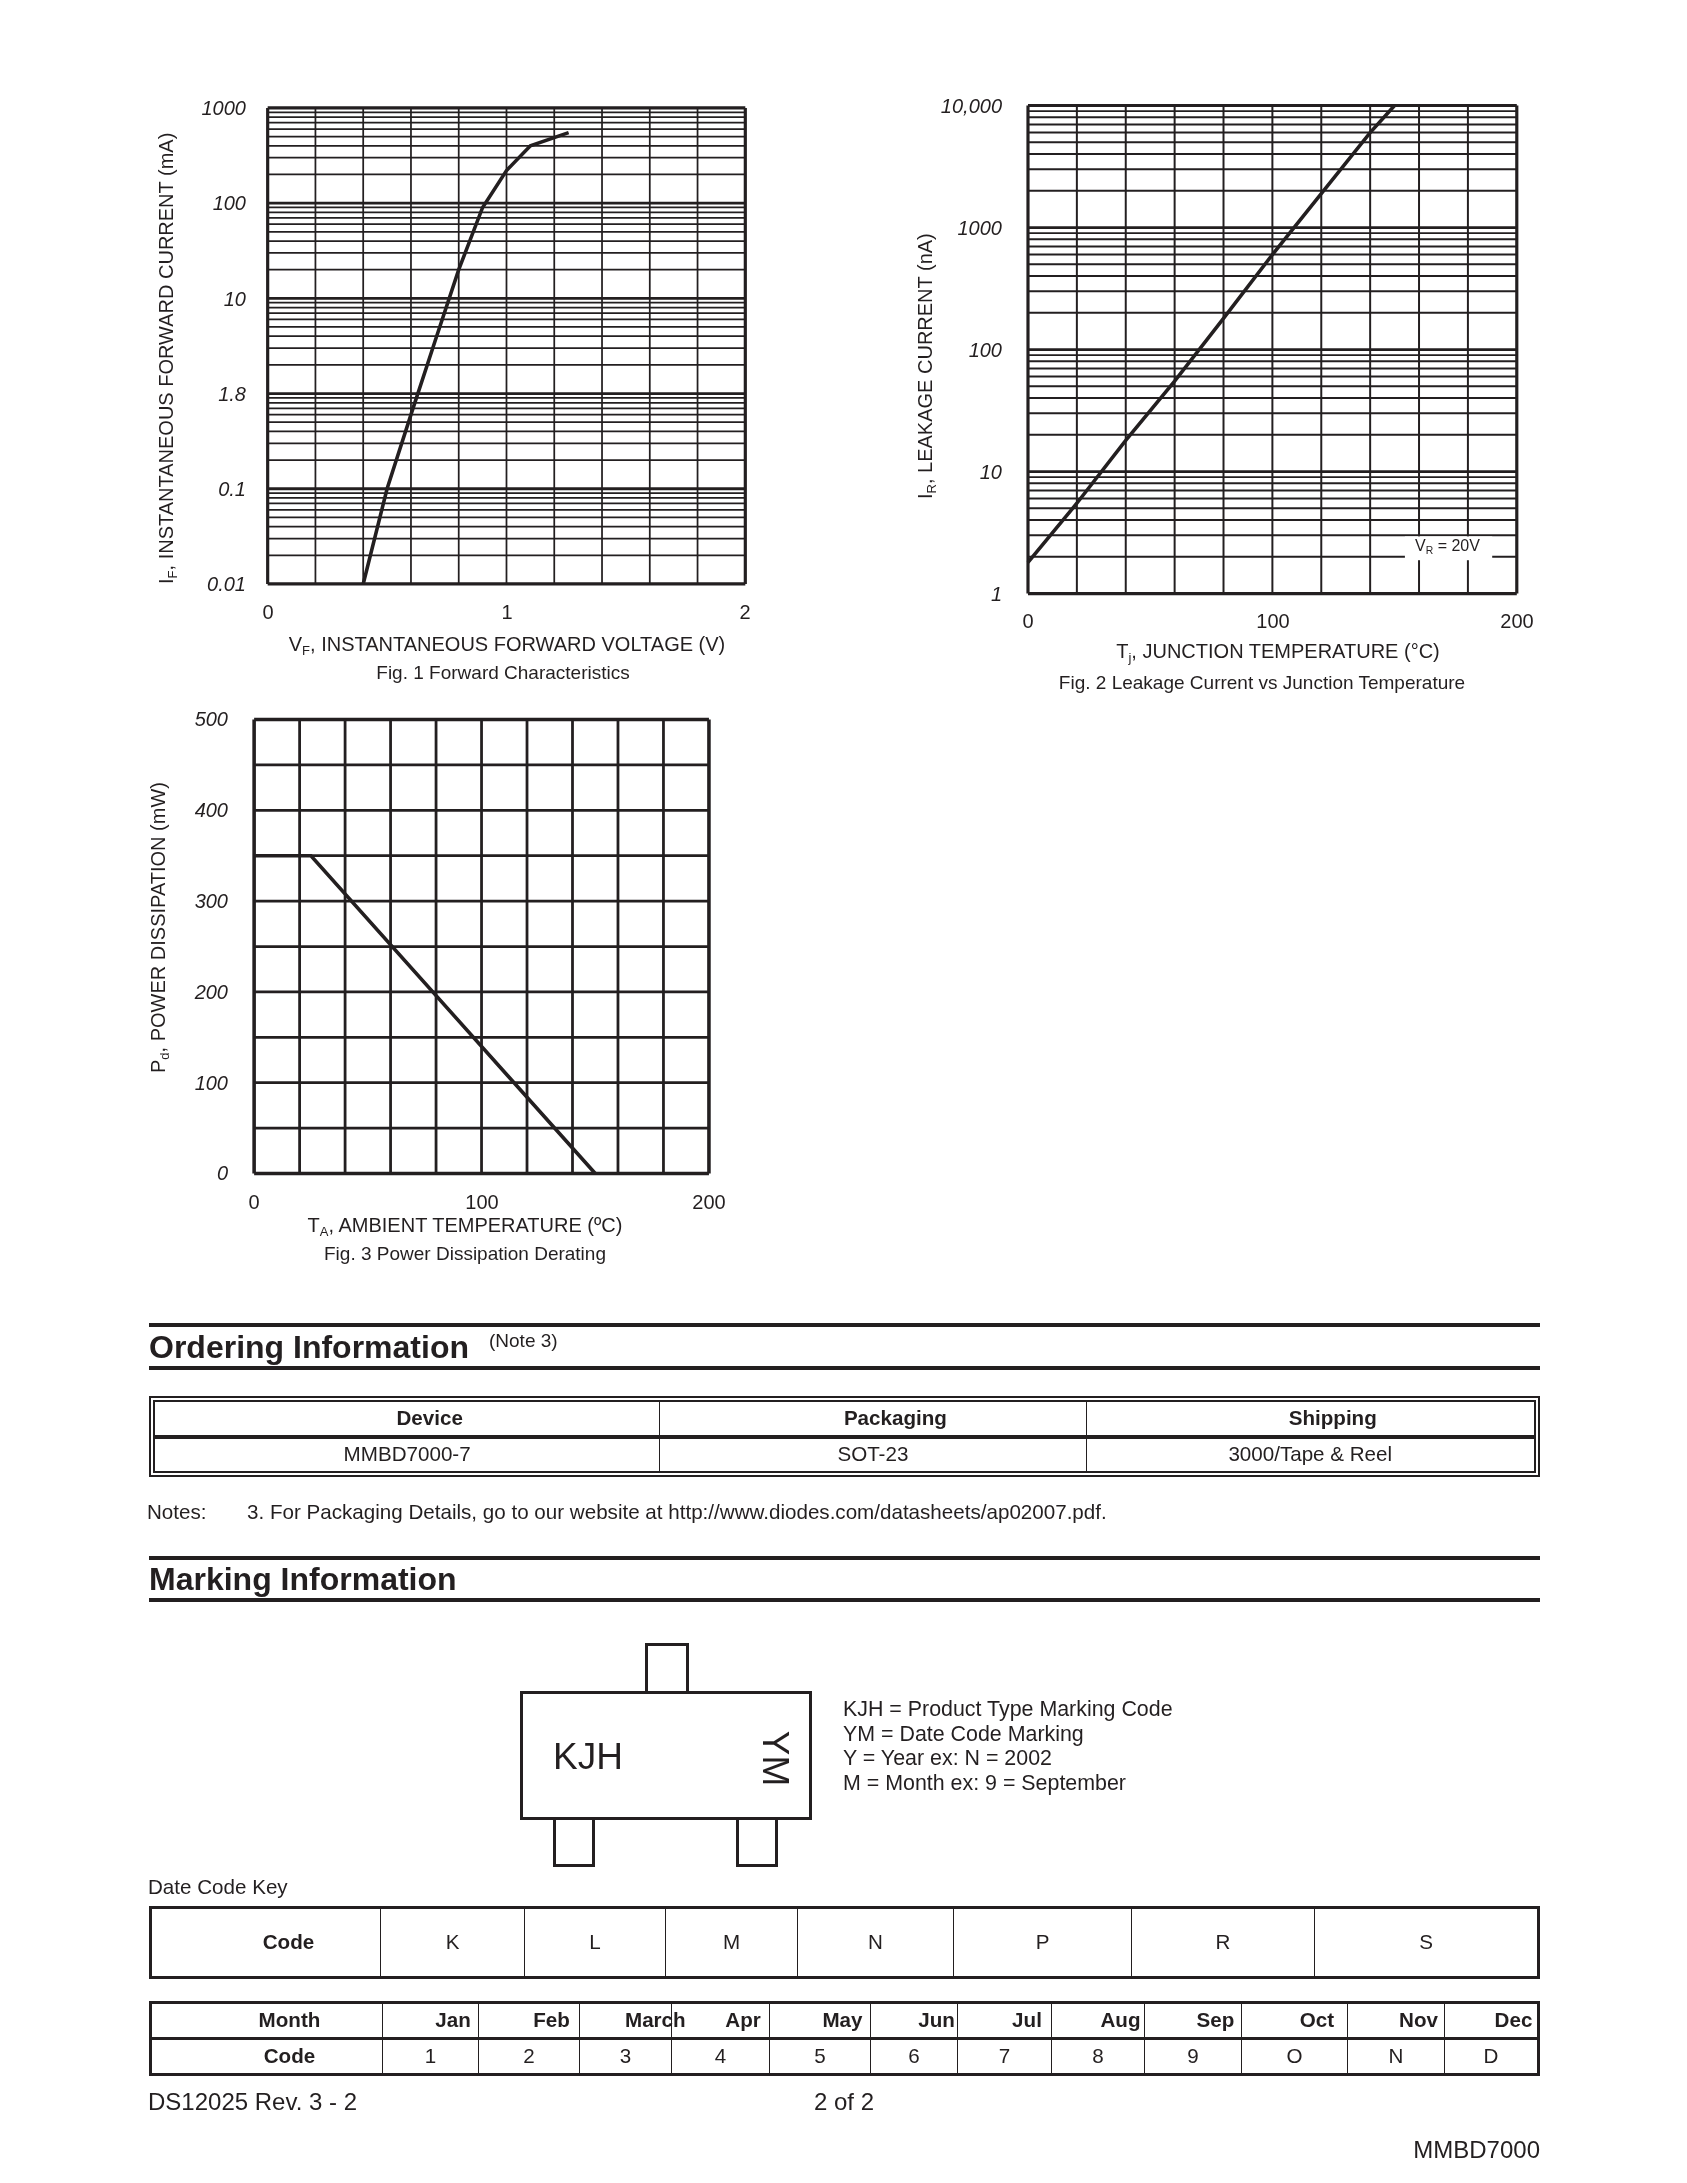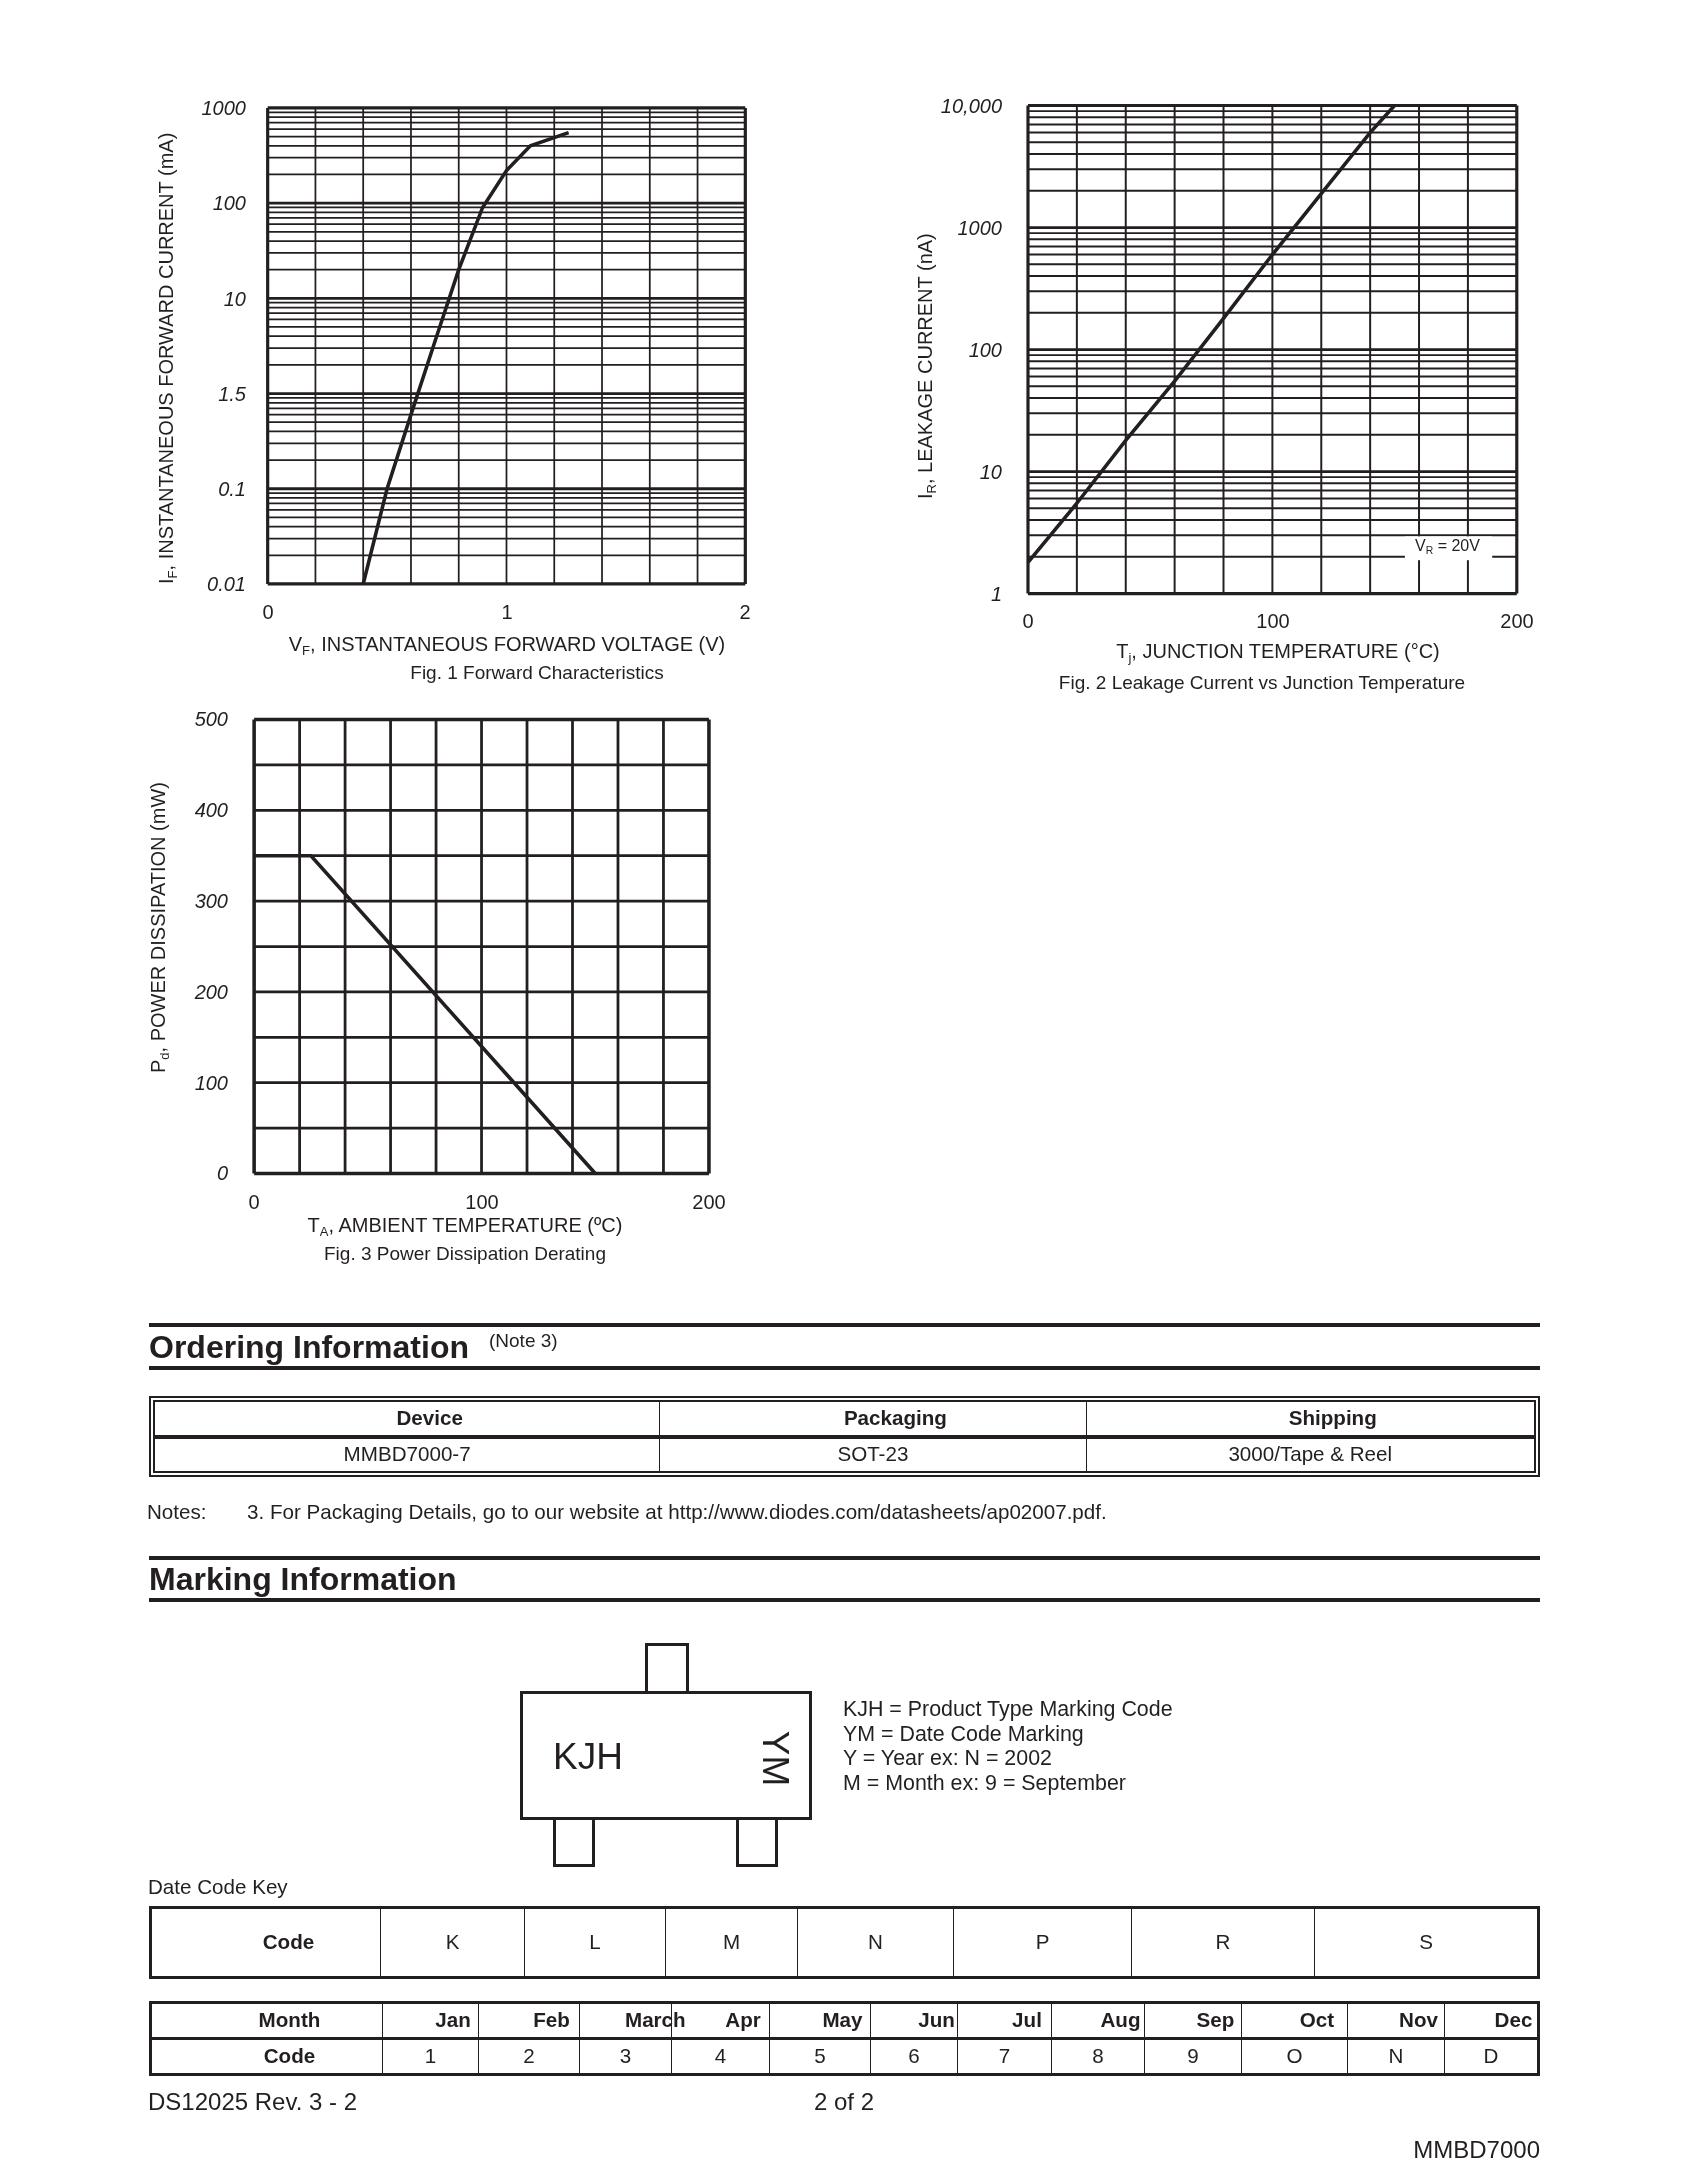--- a/index.html
+++ b/index.html
@@ -95,32 +95,32 @@
         <line x1="818.6" y1="136" x2="818.6" y2="736" stroke-width="2.2"></line>
         <line x1="878.8" y1="136" x2="878.8" y2="736" stroke-width="2.2"></line>
         <line x1="939" y1="136" x2="939" y2="736" stroke-width="4"></line>
       </g>
     <polyline id="fig1-curve" fill="none" stroke="#231f20" stroke-width="4.5" points="457.4,736.0 487.5,616.0 517.6,522.6 547.7,430.7 577.8,339.9 607.9,261.5 638.0,214.9 668.1,183.8 716.3,167.2"></polyline>
   </svg>
   <div id="fig1-yticks">
       <div class="tick y" style="left: 151px; top: 108px;">1000</div>
       <div class="tick y" style="left: 151px; top: 203px;">100</div>
       <div class="tick y" style="left: 151px; top: 299px;">10</div>
-      <div class="tick y" style="left: 151px; top: 394px;">1.5</div>
+      <div class="tick y" style="left: 151px; top: 394px;">1.8</div>
       <div class="tick y" style="left: 151px; top: 489px;">0.1</div>
       <div class="tick y" style="left: 151px; top: 584px;">0.01</div>
     </div>
   <div id="fig1-xticks">
       <div class="tick x" style="left: 268px; top: 602px;">0</div>
       <div class="tick x" style="left: 507px; top: 602px;">1</div>
       <div class="tick x" style="left: 745px; top: 602px;">2</div>
     </div>
   <div class="axis-title vert" style="left:156px;top:584px;"><span>I</span><sub>F</sub><span>, INSTANTANEOUS FORWARD CURRENT (mA)</span></div>
   <div class="axis-title center-x" style="left:507px;top:634px;"><span>V</span><sub>F</sub><span>, INSTANTANEOUS FORWARD VOLTAGE (V)</span></div>
-  <div class="fig-caption" style="left:537px;top:662px;">Fig. 1  Forward Characteristics</div>
+  <div class="fig-caption" style="left:503px;top:662px;">Fig. 1  Forward Characteristics</div>
 </div>
 
 <div>
   <svg class="abs" style="left:0;top:0" width="1687" height="611" viewBox="0 0 2125 770">
     <g id="fig2-grid" stroke="#231f20" fill="none">
         <line x1="1295" y1="748" x2="1911" y2="748" stroke-width="4"></line>
         <line x1="1295" y1="701.7166381666628" x2="1911" y2="701.7166381666628" stroke-width="2.5"></line>
         <line x1="1295" y1="674.6426070868519" x2="1911" y2="674.6426070868519" stroke-width="2.5"></line>
         <line x1="1295" y1="655.4332763333258" x2="1911" y2="655.4332763333258" stroke-width="2.5"></line>
         <line x1="1295" y1="640.533361833337" x2="1911" y2="640.533361833337" stroke-width="2.5"></line>

